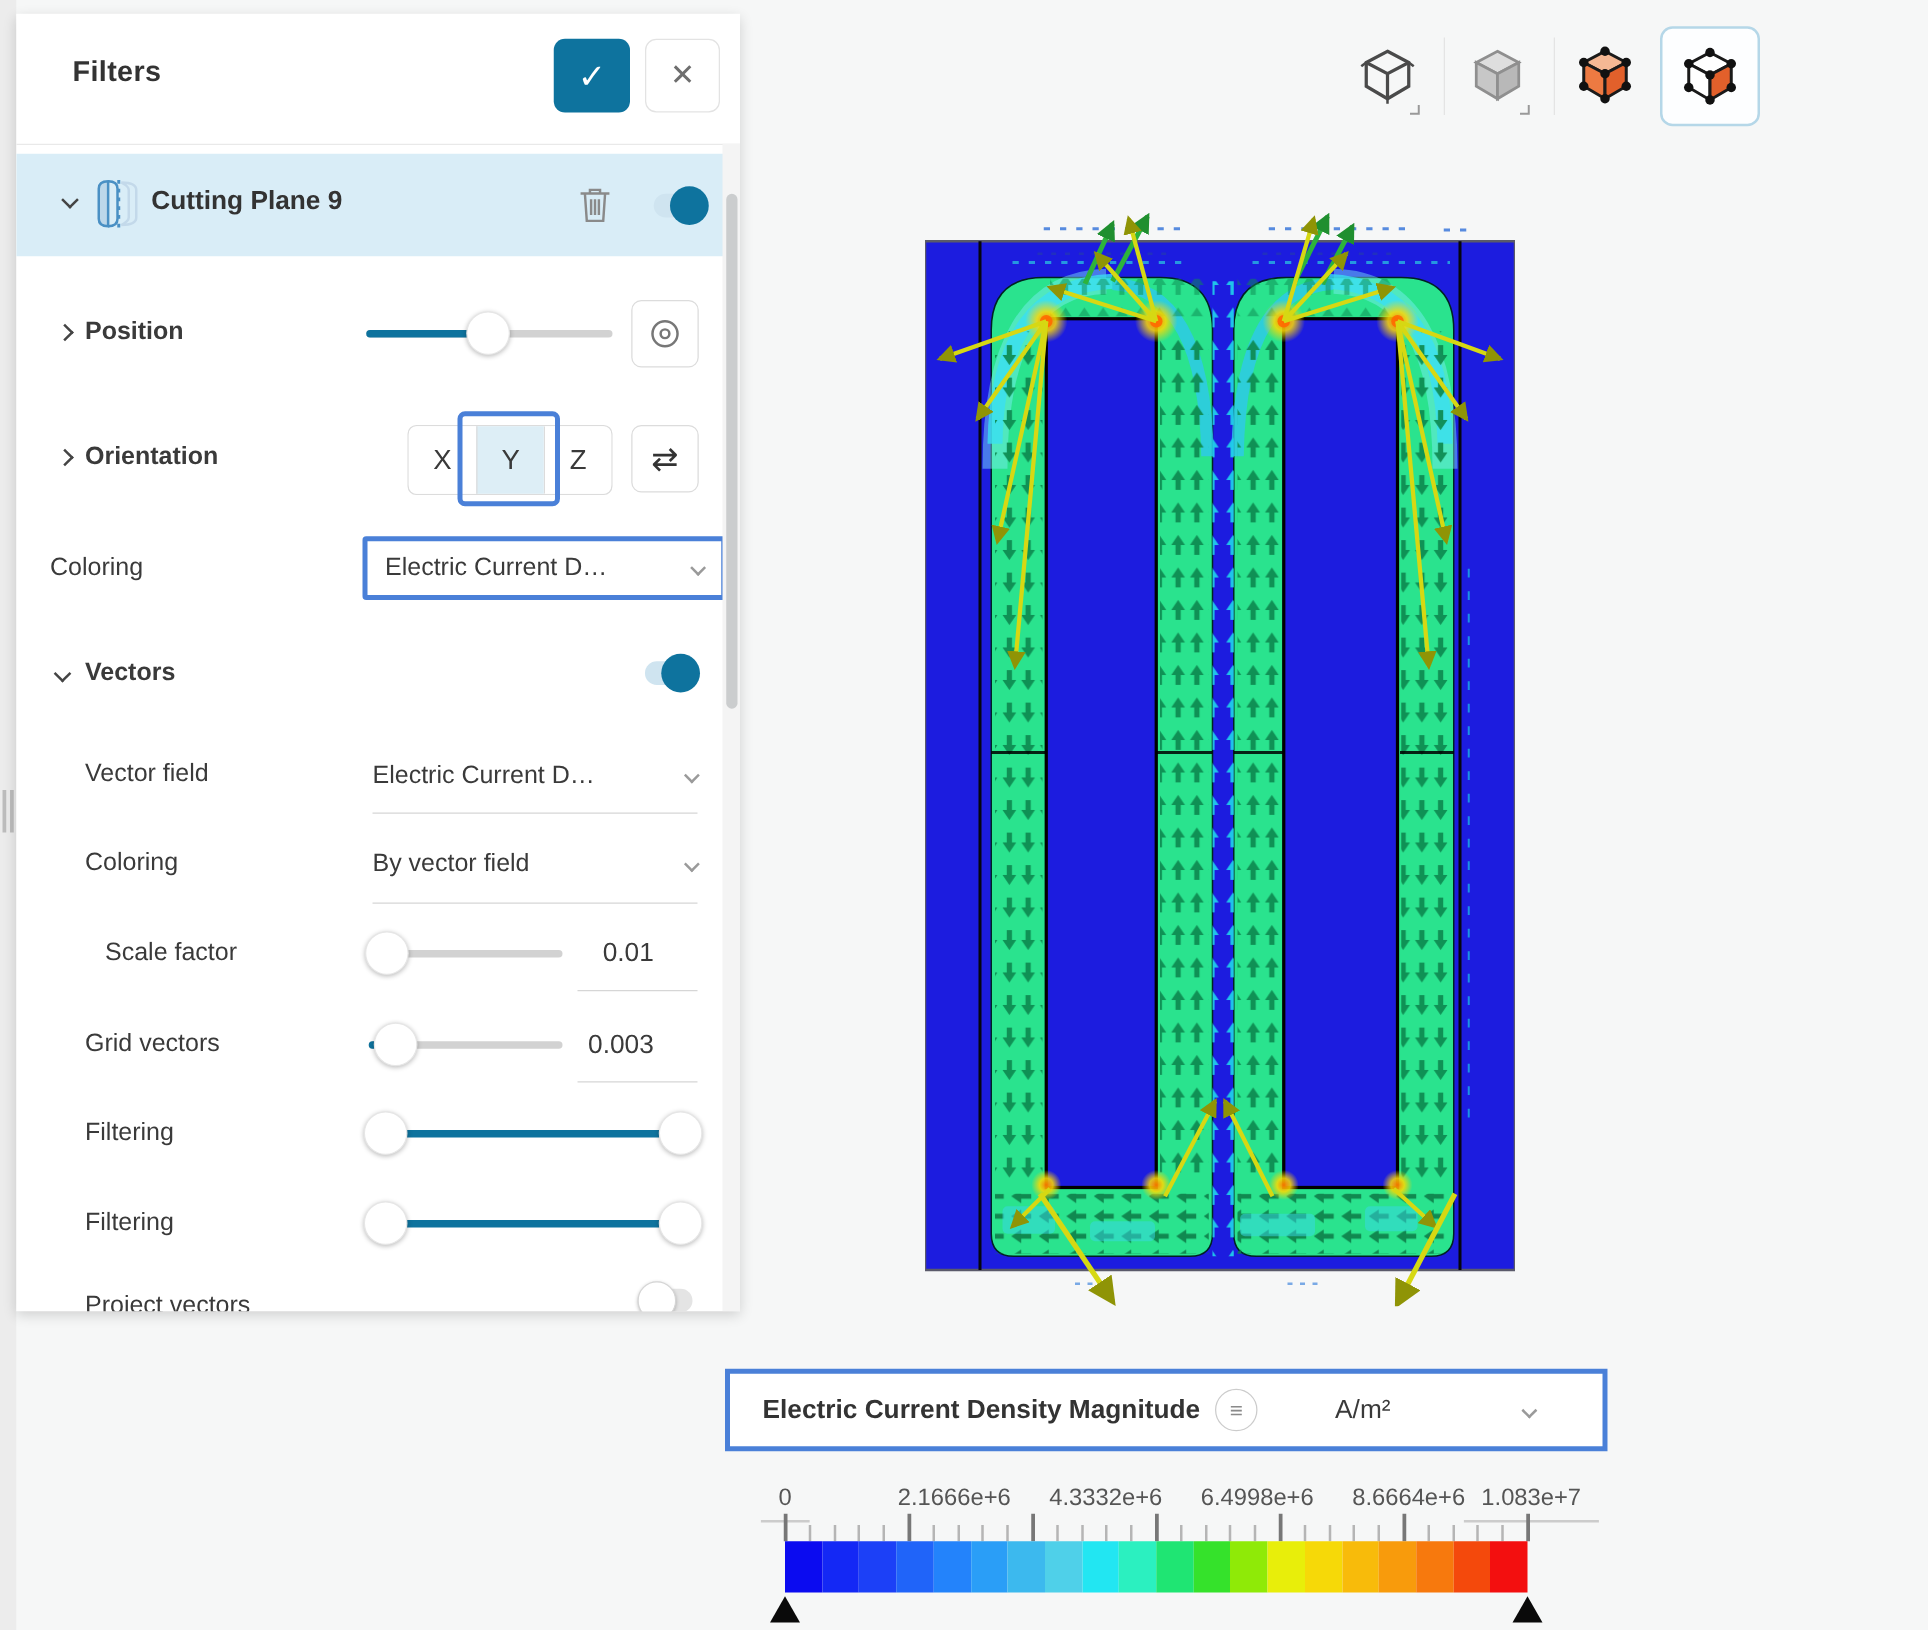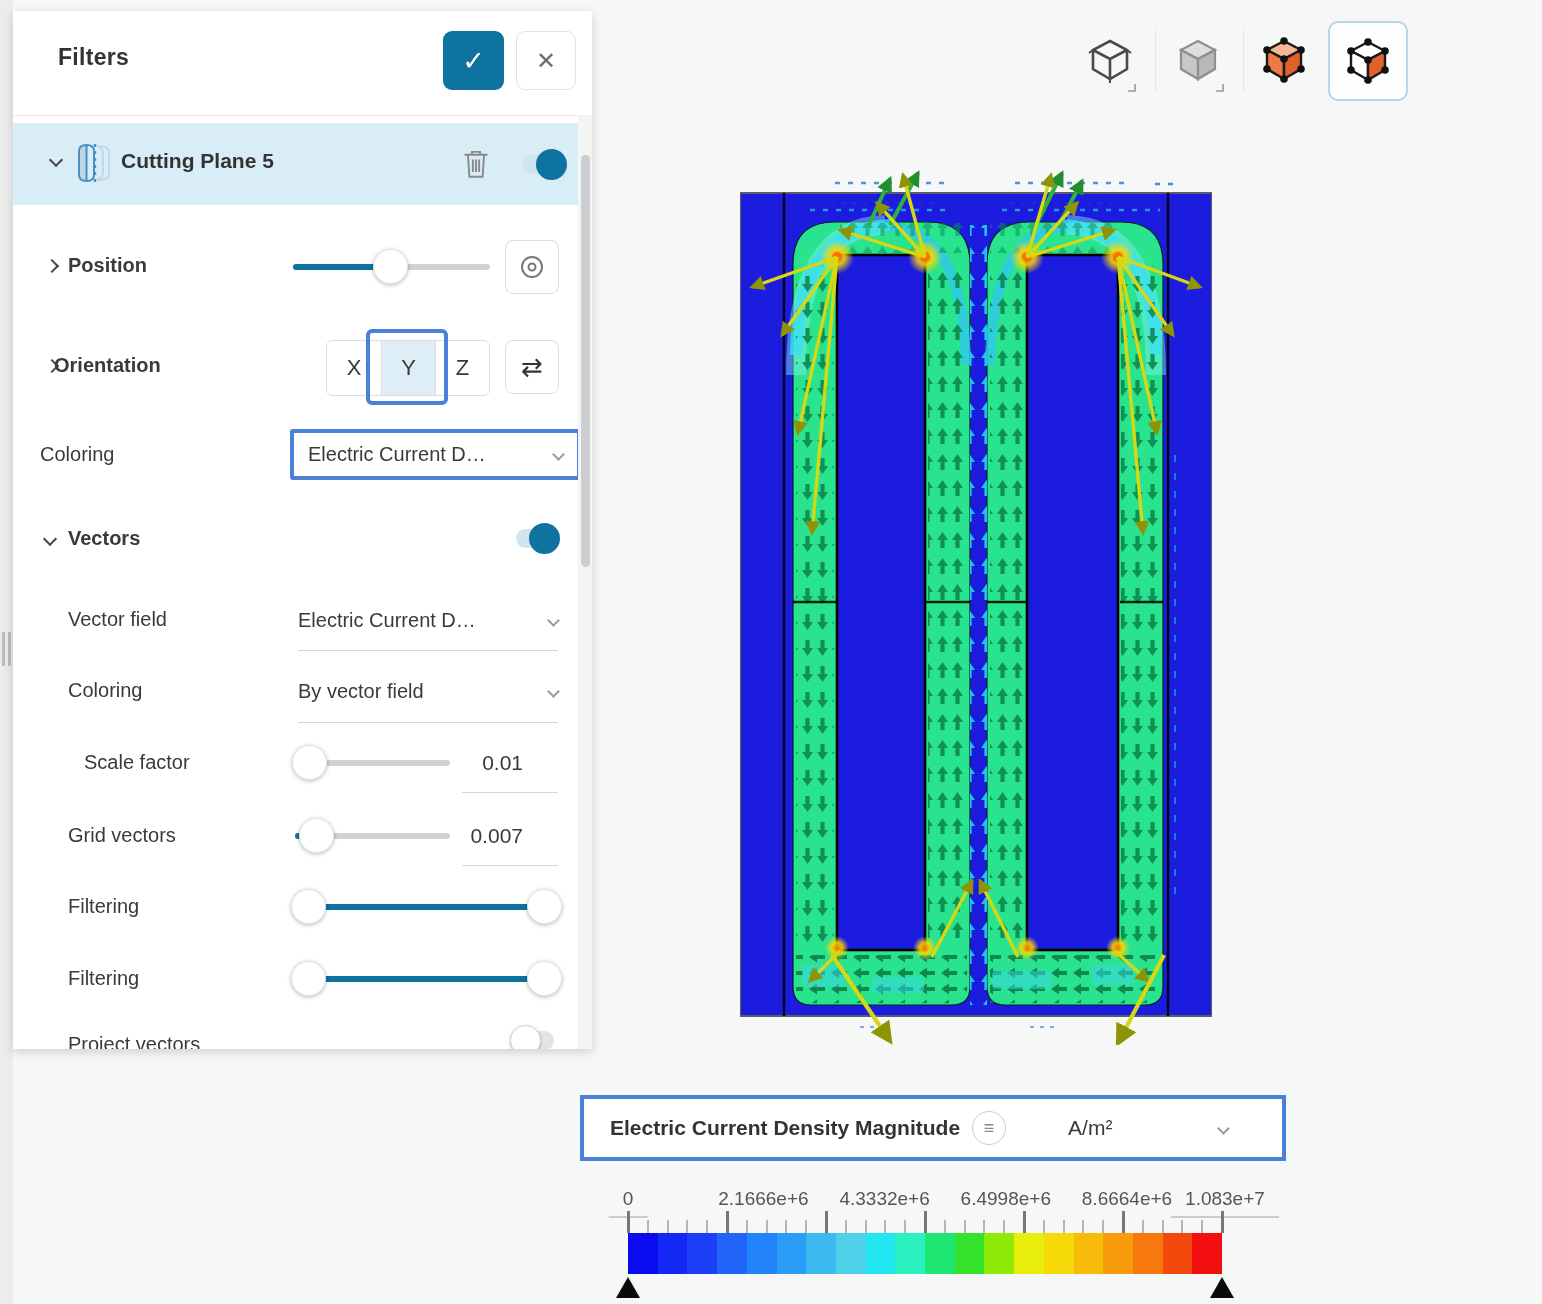--- a/index.html
+++ b/index.html
@@ -121,21 +121,21 @@
   <div class="hdr-divider"></div>
 
   <div class="cp-row">
     <span class="chev down cp-chev"></span>
     <svg class="cp-icon" width="38" height="44" viewBox="0 0 38 44">
       <path d="M4 10 Q4 4 11.5 4 L11.5 40 Q4 40 4 34 Z" fill="#bcd7ea" stroke="#4a90c4" stroke-width="2"></path>
       <path d="M11.5 4 Q19 4 19 10 L19 34 Q19 40 11.5 40" fill="none" stroke="#4a90c4" stroke-width="2"></path>
       <path d="M22 5 Q34 5 34 11 L34 33 Q34 39 22 39 M22 5 Q28 8 28 11 L28 33 Q28 36 22 39" fill="none" stroke="#c3d9ea" stroke-width="2"></path>
       <line x1="20" y1="3" x2="20" y2="42" stroke="#4a90c4" stroke-width="2.4" stroke-dasharray="3 4"></line>
     </svg>
-    <span class="cp-name">Cutting Plane 5</span>
+    <span class="cp-name">Cutting Plane 9</span>
   </div>
   <button class="trash-btn">
     <svg width="26" height="30" viewBox="0 0 22 26">
       <path d="M1 5 H21 M7.5 5 V2.5 H14.5 V5 M4 5 L5.3 24 H16.7 L18 5 M8.3 9 V20 M11 9 V20 M13.7 9 V20" fill="none" stroke="#8a8a8a" stroke-width="1.7"></path>
     </svg>
   </button>
   <div class="toggle cp-toggle">
       <div class="knob"></div>
     </div>
 
@@ -146,21 +146,21 @@
     <div class="knob-w" style="left:80px;"></div>
   </div>
   <button class="sq-btn" style="left:492px;top:229px;">
     <svg width="28" height="28" viewBox="0 0 24 24">
       <circle cx="12" cy="12" r="8.6" fill="none" stroke="#777" stroke-width="1.7"></circle>
       <circle cx="12" cy="12" r="3" fill="none" stroke="#777" stroke-width="1.7"></circle>
     </svg>
   </button>
 
   <span class="chev right" style="position:absolute;left:34px;top:350px;"></span>
-  <span class="row-label-bold" style="position:absolute;left:41px;top:343px;">Orientation</span>
+  <span class="row-label-bold" style="position:absolute;left:55px;top:343px;">Orientation</span>
   <div class="seg">
     <button>X</button>
     <button class="sel">Y</button>
     <button>Z</button>
   </div>
   <div class="sel-outline" style="left:353px;top:318px;width:82px;height:76px;"></div>
   <button class="sq-btn" style="left:492px;top:329px;">
     <span>⇄</span>
   </button>
 
@@ -196,21 +196,21 @@
     <div class="knob-w" style="left:-3px;"></div>
   </div>
   <span class="val-text" style="left:430px;top:740px;">0.01</span>
   <div class="u-line" style="left:449px;top:781px;width:96px;"></div>
 
   <span class="sub-label" style="top:813px;">Grid vectors</span>
   <div class="slider" style="left:282px;top:822px;width:155px;">
     <div class="fill" style="width:21px;"></div>
     <div class="knob-w" style="left:4px;"></div>
   </div>
-  <span class="val-text" style="left:430px;top:813px;">0.007</span>
+  <span class="val-text" style="left:430px;top:813px;">0.003</span>
   <div class="u-line" style="left:449px;top:854px;width:96px;"></div>
 
   <span class="sub-label" style="top:884px;">Filtering</span>
   <div class="slider" style="left:282px;top:893px;width:263px;background:#0e739e;">
     <div class="knob-w" style="left:-4px;"></div>
     <div class="knob-w" style="left:232px;"></div>
   </div>
 
   <span class="sub-label" style="top:956px;">Filtering</span>
   <div class="slider" style="left:282px;top:965px;width:263px;background:#0e739e;">

